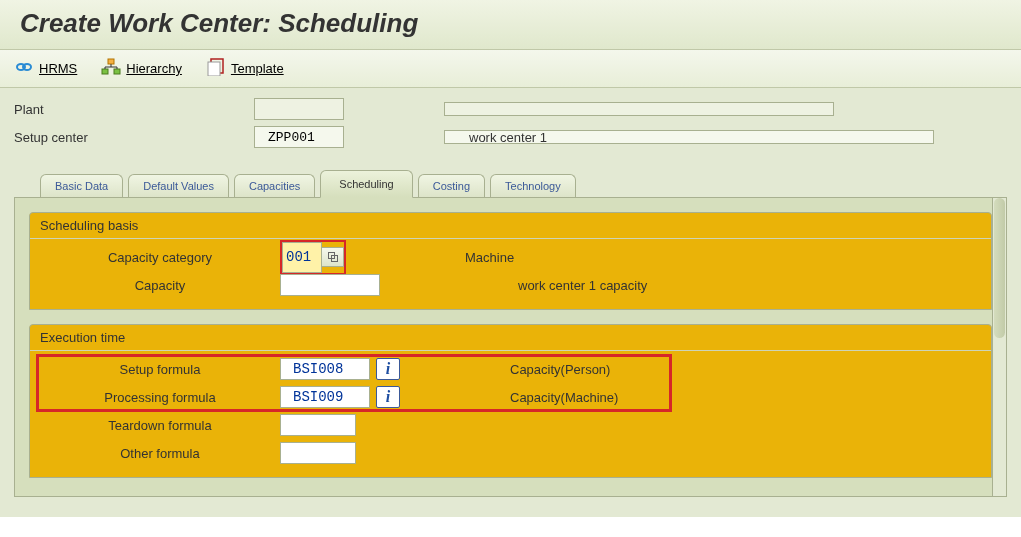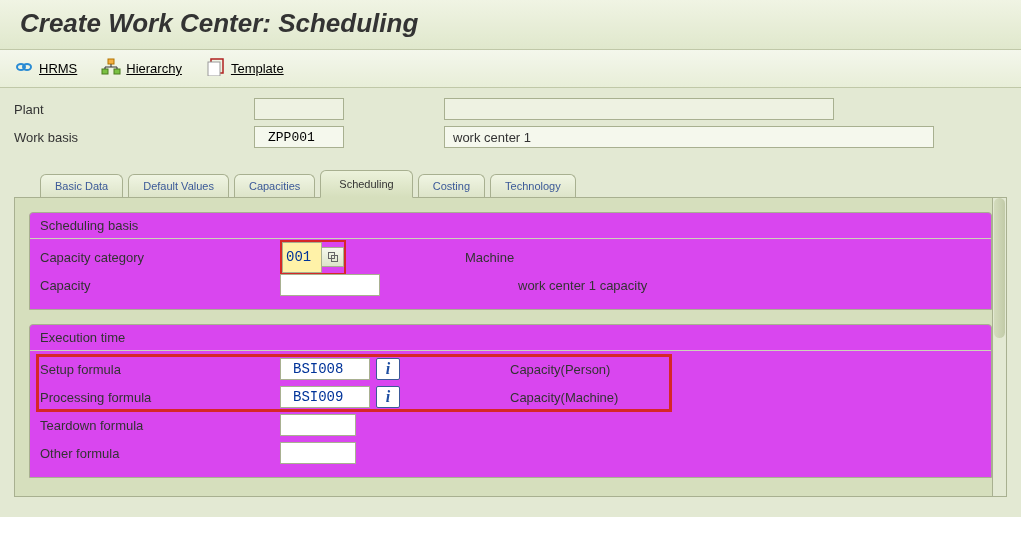--- a/index.html
+++ b/index.html
@@ -56,22 +56,22 @@
     height: 22px;
     padding: 0 13px;
     font-family: "Courier New", monospace;
     font-size: 13px;
     display: inline-flex;
     align-items: center;
   }
   .display-box {
     border: 1px solid #a8b090;
     background: #f5f8ed;
-    height: 22px;
-    padding: 0 8px;
+    height: 14px;
+    padding: 0 24px;
     display: inline-flex;
     align-items: center;
     color: #333;
   }
   .tabs-area {
     background: #e3e9d3;
     padding-left: 40px;
     padding-top: 10px;
   }
   .tabs {
@@ -105,31 +105,32 @@
   }
   .content-panel {
     border: 1px solid #a8b090;
     background: #d6dfbd;
     padding: 14px 14px 0 14px;
     min-height: 300px;
     position: relative;
   }
   .group-box {
     border: 1px solid #a8b090;
-    background: #d946ef;
+    background: #eab308;
     margin-bottom: 14px;
     border-radius: 4px 4px 0 0;
   }
   .group-title {
     padding: 5px 10px;
     color: #333;
     border-bottom: 1px solid #cdd4b8;
   }
   .group-body {
     padding: 4px 10px 10px 10px;
+    text-align: center;
   }
   .form-row {
     display: flex;
     align-items: center;
     height: 28px;
   }
   .form-label {
     width: 240px;
     color: #333;
   }
@@ -265,21 +266,21 @@
   </span>
 </div>
 
 <div class="header-area">
   <div class="header-row">
     <div class="header-label">Plant</div>
     <div class="input-box" style="width:90px;background:#eef2e2"></div>
     <div class="display-box" style="width:390px;margin-left:100px;background:#eef2e2"></div>
   </div>
   <div class="header-row">
-    <div class="header-label">Work basis</div>
+    <div class="header-label">Setup center</div>
     <div class="input-box" style="width:90px">ZPP001</div>
     <div class="display-box" style="width:490px;margin-left:100px">work center 1</div>
   </div>
 </div>
 
 <div class="tabs-area">
   <div class="tabs">
     <div class="tab">Basic Data</div>
     <div class="tab">Default Values</div>
     <div class="tab">Capacities</div>

